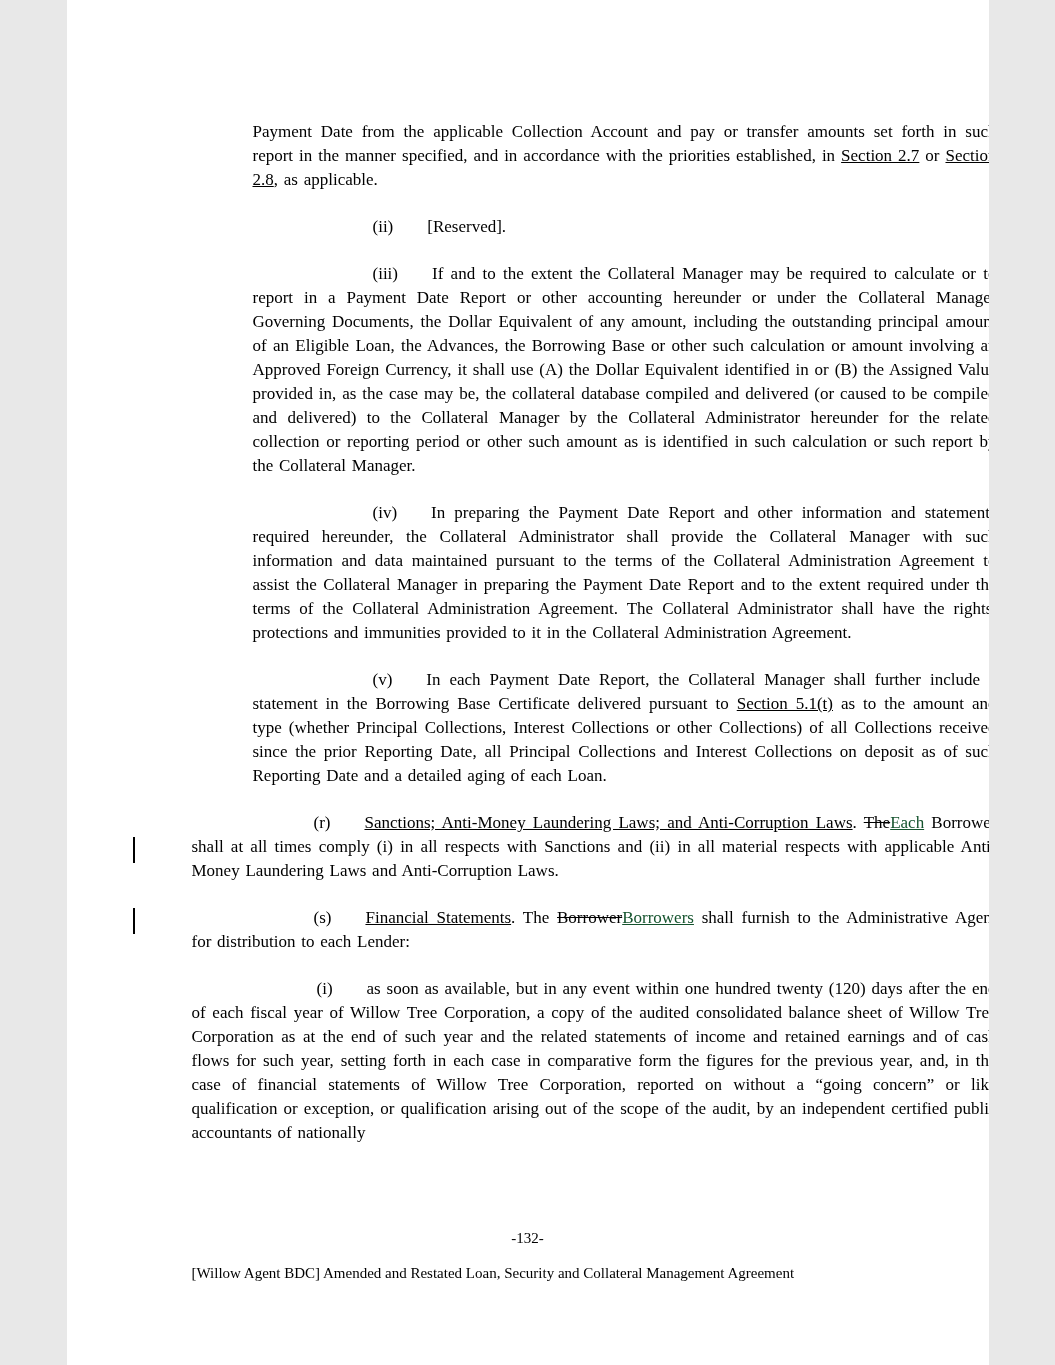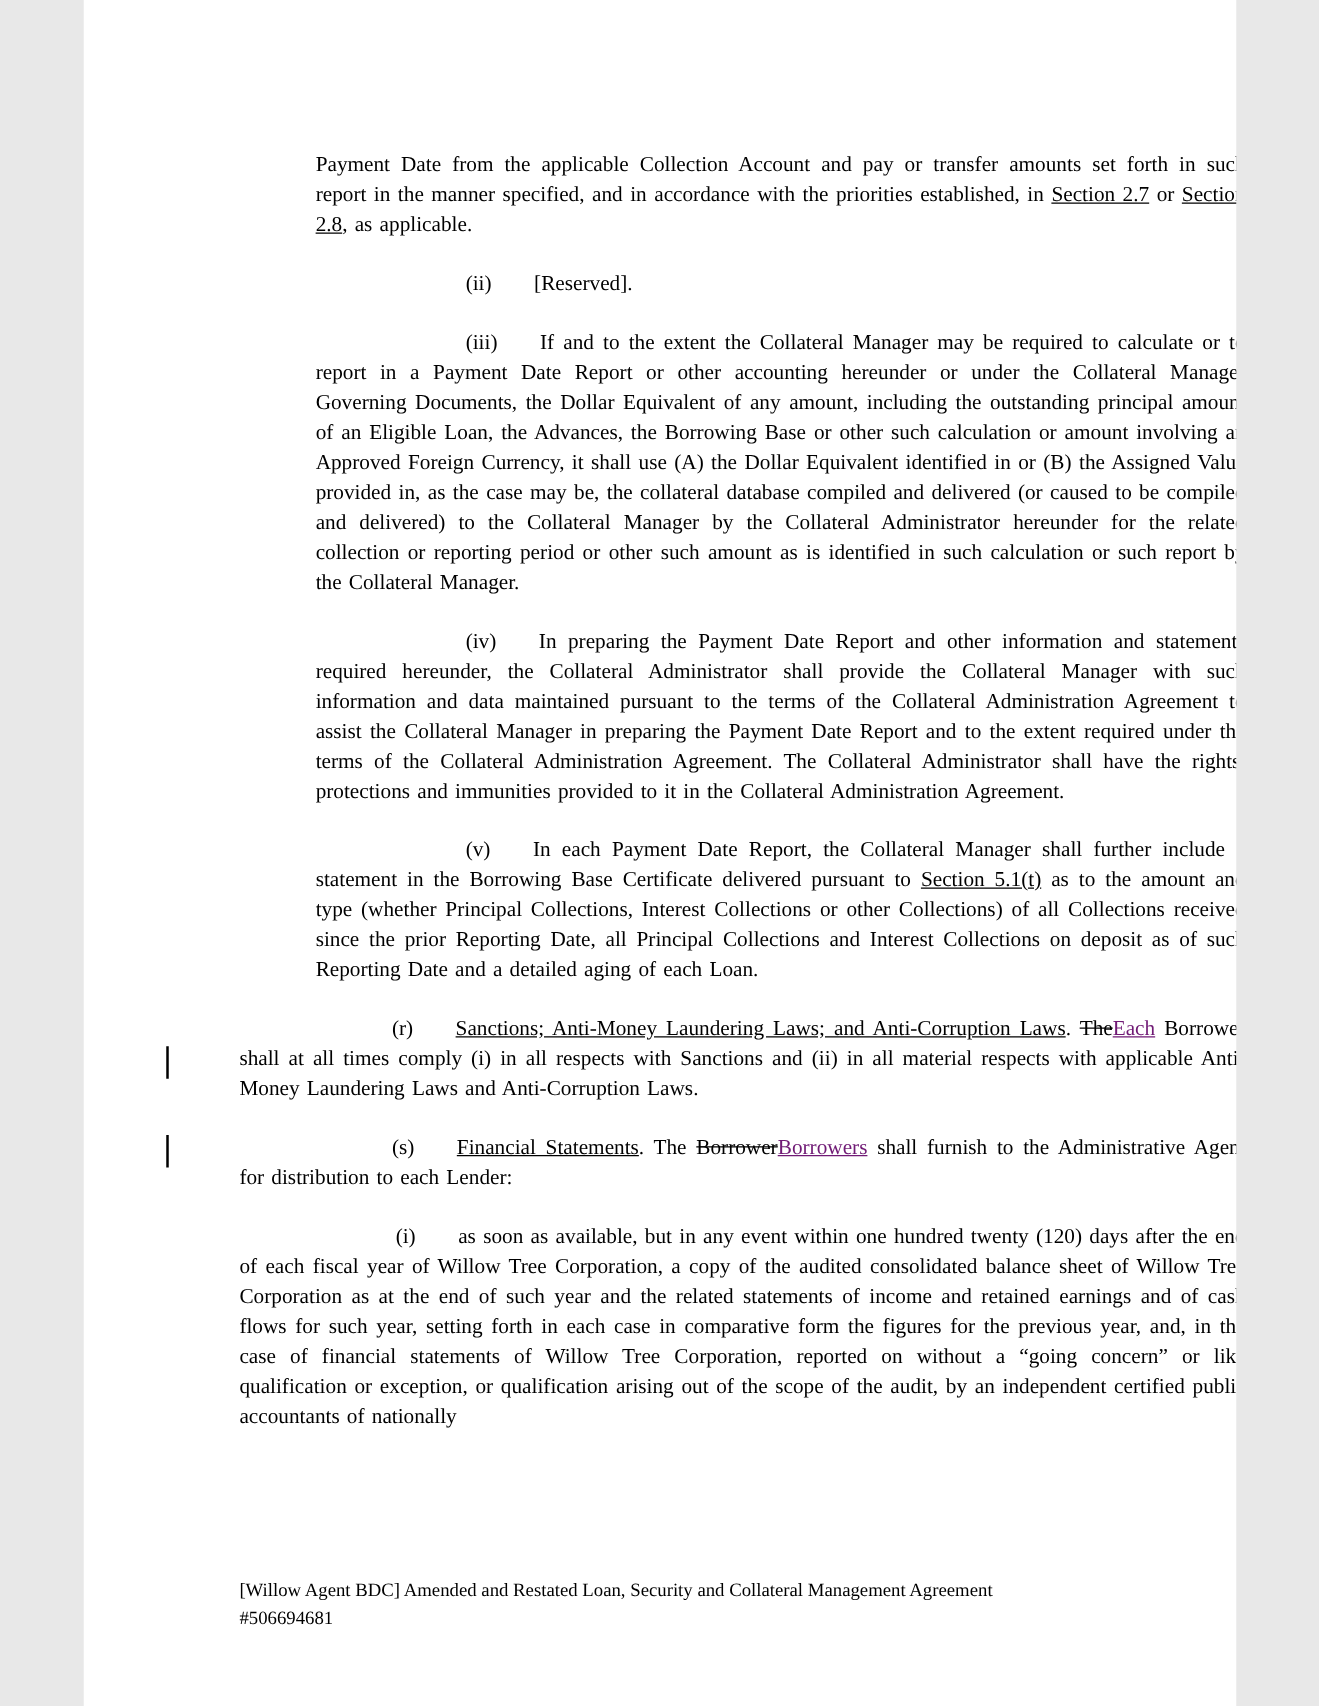--- a/index.html
+++ b/index.html
@@ -29,21 +29,21 @@
     margin-bottom: 23px;
   }
   .para-block   { margin-left: 61px; }
   .para-item    { margin-left: 61px; text-indent: 120px; }
   .para-full    { text-indent: 122px; }
   .para-subitem { text-indent: 125px; }
 
   .seg-n   {}
   .seg-u   { text-decoration: underline; }
   .seg-del { color: #000000; text-decoration: line-through; }
-  .seg-ins { color: #701a75; text-decoration: underline; }
+  .seg-ins { color: #14532d; text-decoration: underline; }
   .seg-tab { display: inline-block; width: 34px; }
 
   .rel { position: relative; }
   .change-bar {
     position: absolute;
     left: -59px;
     width: 2px;
     background: #000000;
   }
   .bar-line2 { top: 26px; height: 26px; }
@@ -91,19 +91,19 @@
 
     <div class="rel">
       <span class="change-bar bar-line1"></span>
       <p class="para-full"><span class="seg-n">(s)</span><span class="seg-tab"></span><span class="seg-u">Financial Statements</span><span class="seg-n">. The </span><span class="seg-del">Borrower</span><span class="seg-ins">Borrowers</span><span class="seg-n"> shall furnish to the Administrative Agent for distribution to each Lender:</span></p>
     </div>
 
     <p class="para-subitem"><span class="seg-n">(i)</span><span class="seg-tab"></span><span class="seg-n">as soon as available, but in any event within one hundred twenty (120) days after the end of each fiscal year of Willow Tree Corporation, a copy of the audited consolidated balance sheet of Willow Tree Corporation as at the end of such year and the related statements of income and retained earnings and of cash flows for such year, setting forth in each case in comparative form the figures for the previous year, and, in the case of financial statements of Willow Tree Corporation, reported on without a “going concern” or like qualification or exception, or qualification arising out of the scope of the audit, by an independent certified public accountants of nationally</span></p>
 
   </div>
 
+  <div class="page-number">-132-</div>
 
   <div class="page-footer">
     <div>[Willow Agent BDC] Amended and Restated Loan, Security and Collateral Management Agreement</div>
-    <div>#506694681</div>
   </div>
 
 </div>
 
 </body></html>

